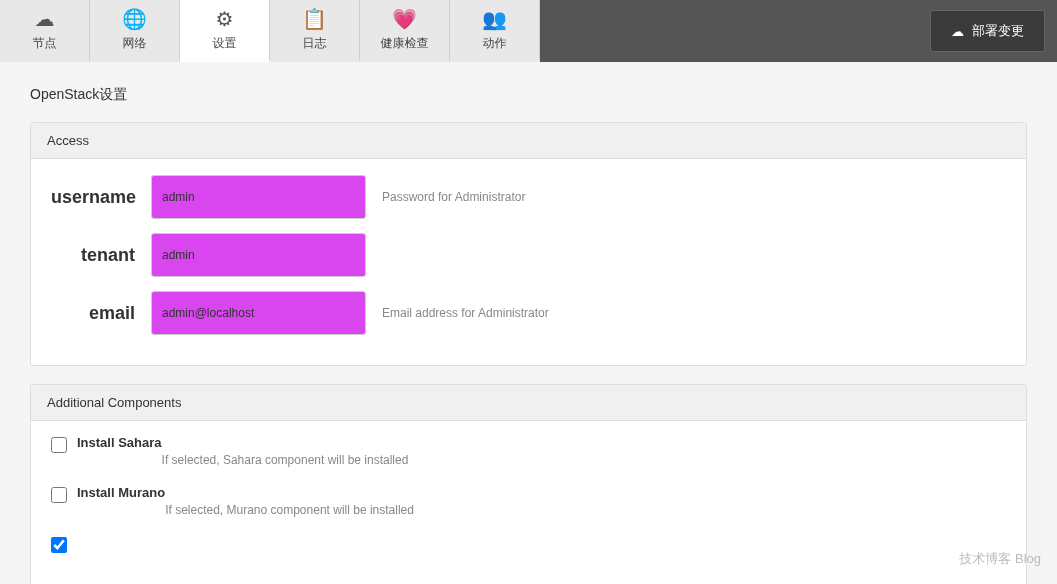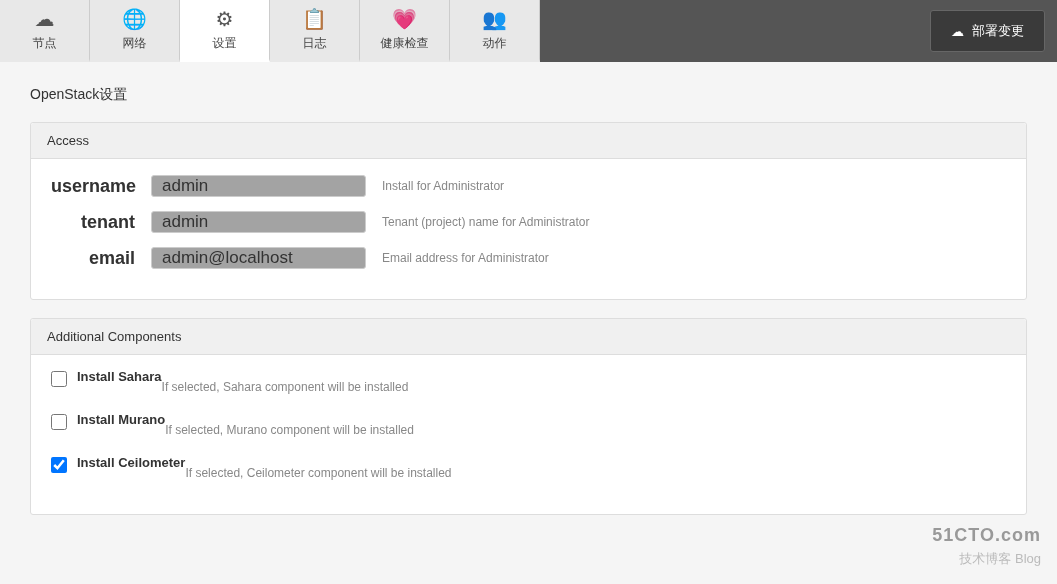--- a/index.html
+++ b/index.html
@@ -110,25 +110,25 @@
       padding-right: 16px;
       flex-shrink: 0;
     }
     .form-input-wrap {
       position: relative;
       display: flex;
       align-items: center;
     }
     .form-input {
       width: 215px;
-      padding: 0 10px;
+      padding: 14px 10px;
       border: 1px solid #ccc;
       border-radius: 3px;
-      font-size: 17px;
-      background: #a3a3a3;
+      font-size: 12px;
+      background: #d946ef;
       color: #333;
       outline: none;
     }
     .form-hint {
       margin-left: 16px;
       color: #888;
       font-size: 12px;
     }
     .eye-btn {
       position: absolute;
@@ -164,21 +164,21 @@
       display: flex;
     }
     .checkbox-label {
       font-weight: bold;
       font-size: 13px;
       color: #333;
     }
     .checkbox-hint {
       font-size: 12px;
       color: #888;
-      margin-top: 11px;
+      margin-top: 18px;
     }
 
     
     .watermark {
       position: fixed;
       bottom: 16px;
       right: 16px;
       color: #aaa;
       font-size: 11px;
       text-align: right;
@@ -239,28 +239,27 @@
 
   <div class="section-panel">
     <div class="section-header">Access</div>
     <div class="section-body" id="access-form">
 
     <div class="form-row">
           <div class="form-label">username</div>
           <div class="form-input-wrap">
             <input class="form-input" type="text" value="admin" style="">
           </div>
-          <span class="form-hint">Install for Administrator</span>
+          <span class="form-hint">Password for Administrator</span>
         </div>
         <div class="form-row">
           <div class="form-label">tenant</div>
           <div class="form-input-wrap">
             <input class="form-input" type="text" value="admin" style="">
           </div>
-          <span class="form-hint">Tenant (project) name for Administrator</span>
         </div>
         <div class="form-row">
           <div class="form-label">email</div>
           <div class="form-input-wrap">
             <input class="form-input" type="text" value="admin@localhost" style="">
           </div>
           <span class="form-hint">Email address for Administrator</span>
         </div>
       </div>
   </div>
@@ -278,28 +277,23 @@
         </div>
         <div class="checkbox-row">
           <input type="checkbox" style="">
           <div class="checkbox-label-wrap">
             <span class="checkbox-label">Install Murano</span>
             <span class="checkbox-hint">If selected, Murano component will be installed</span>
           </div>
         </div>
         <div class="checkbox-row">
           <input type="checkbox" checked="" style="">
-          <div class="checkbox-label-wrap">
-            <span class="checkbox-label">Install Ceilometer</span>
-            <span class="checkbox-hint">If selected, Ceilometer component will be installed</span>
-          </div>
         </div>
       </div>
   </div>
 </div>
 
 <div class="watermark">
-  <div class="brand">51CTO.com</div>
   <div class="sub">
     <span>技术博客</span>
     <span>Blog</span>
   </div>
 </div>
 
 </body></html>

